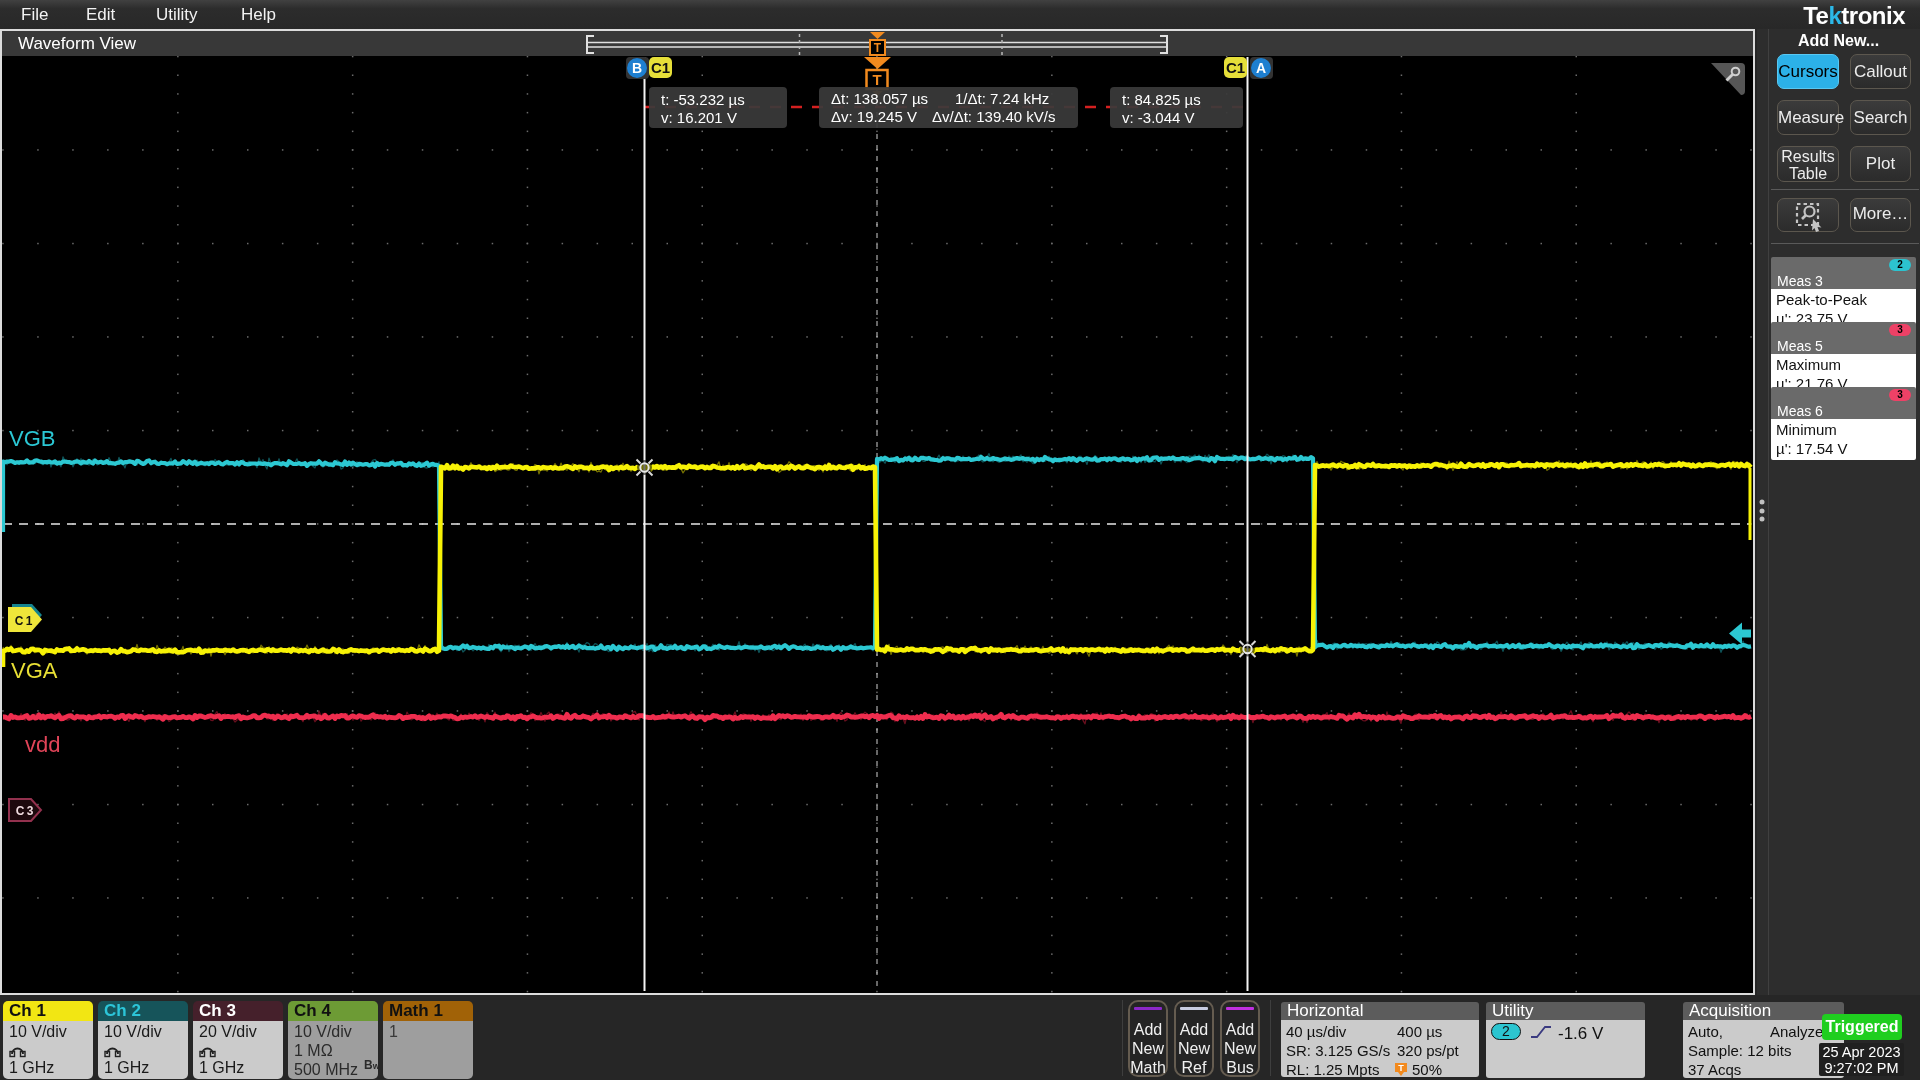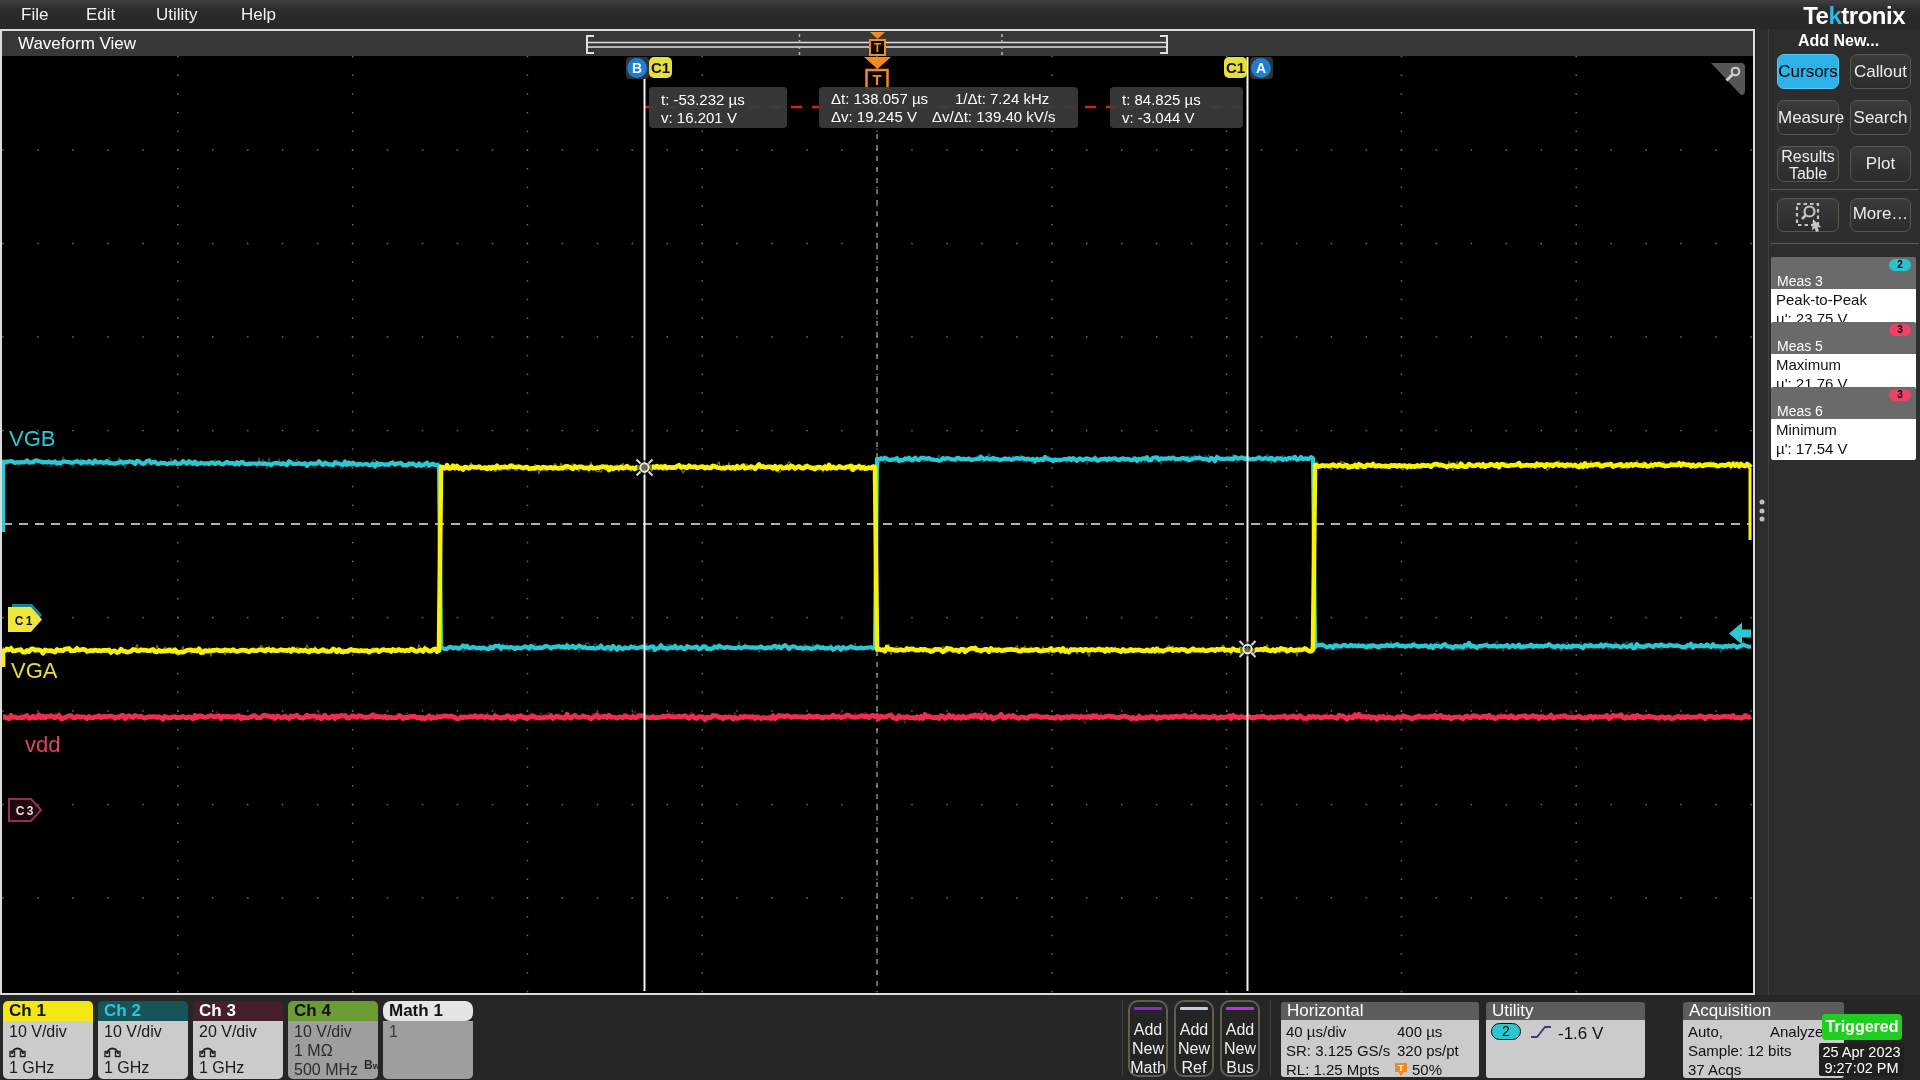--- a/index.html
+++ b/index.html
@@ -1162,21 +1162,21 @@
   <div class="chb" style="left:288px;">
     <div class="h" style="background:#6d9b35; color:#111;">Ch 4</div>
     <div class="b" style="background:#9e9e9e;">
         <span class="abs" style="left:6px; top:2px; color:#2b2b2b;">10 V/div</span>
         <span class="abs" style="left:6px; top:21px; color:#2b2b2b;">1 MΩ</span>
         <span class="abs" style="left:6px; top:40px; color:#2b2b2b;">500 MHz</span>
         <span class="abs" style="left:76px; top:37px; color:#2b2b2b; font-size:12px; font-weight:bold;">B<span style="font-size:9px;">w</span></span>
       </div>
   </div>
   <div class="chb" style="left:383px;">
-    <div class="h" style="background:#e5e5e5; color:#111;border-radius:8px;">Math 1</div>
+    <div class="h" style="background:#a16207; color:#111;">Math 1</div>
     <div class="b" style="background:#9e9e9e;">
         <span class="abs" style="left:6px; top:2px; color:#3a3a3a;">1</span>
       </div>
   </div>
 
   <div class="abs" style="left:1122px; top:5px; width:1px; height:76px; background:#3e3e3e;"></div>
   <div class="addbtn" style="left:1128px;"><i style="background:#8c28c8;"></i>Add<br>New<br>Math</div>
   <div class="addbtn" style="left:1174px;"><i style="background:#c8cce0;"></i>Add<br>New<br>Ref</div>
   <div class="addbtn" style="left:1220px;"><i style="background:#c030e0;"></i>Add<br>New<br>Bus</div>
   <div class="abs" style="left:1270px; top:5px; width:1px; height:76px; background:#3e3e3e;"></div>

